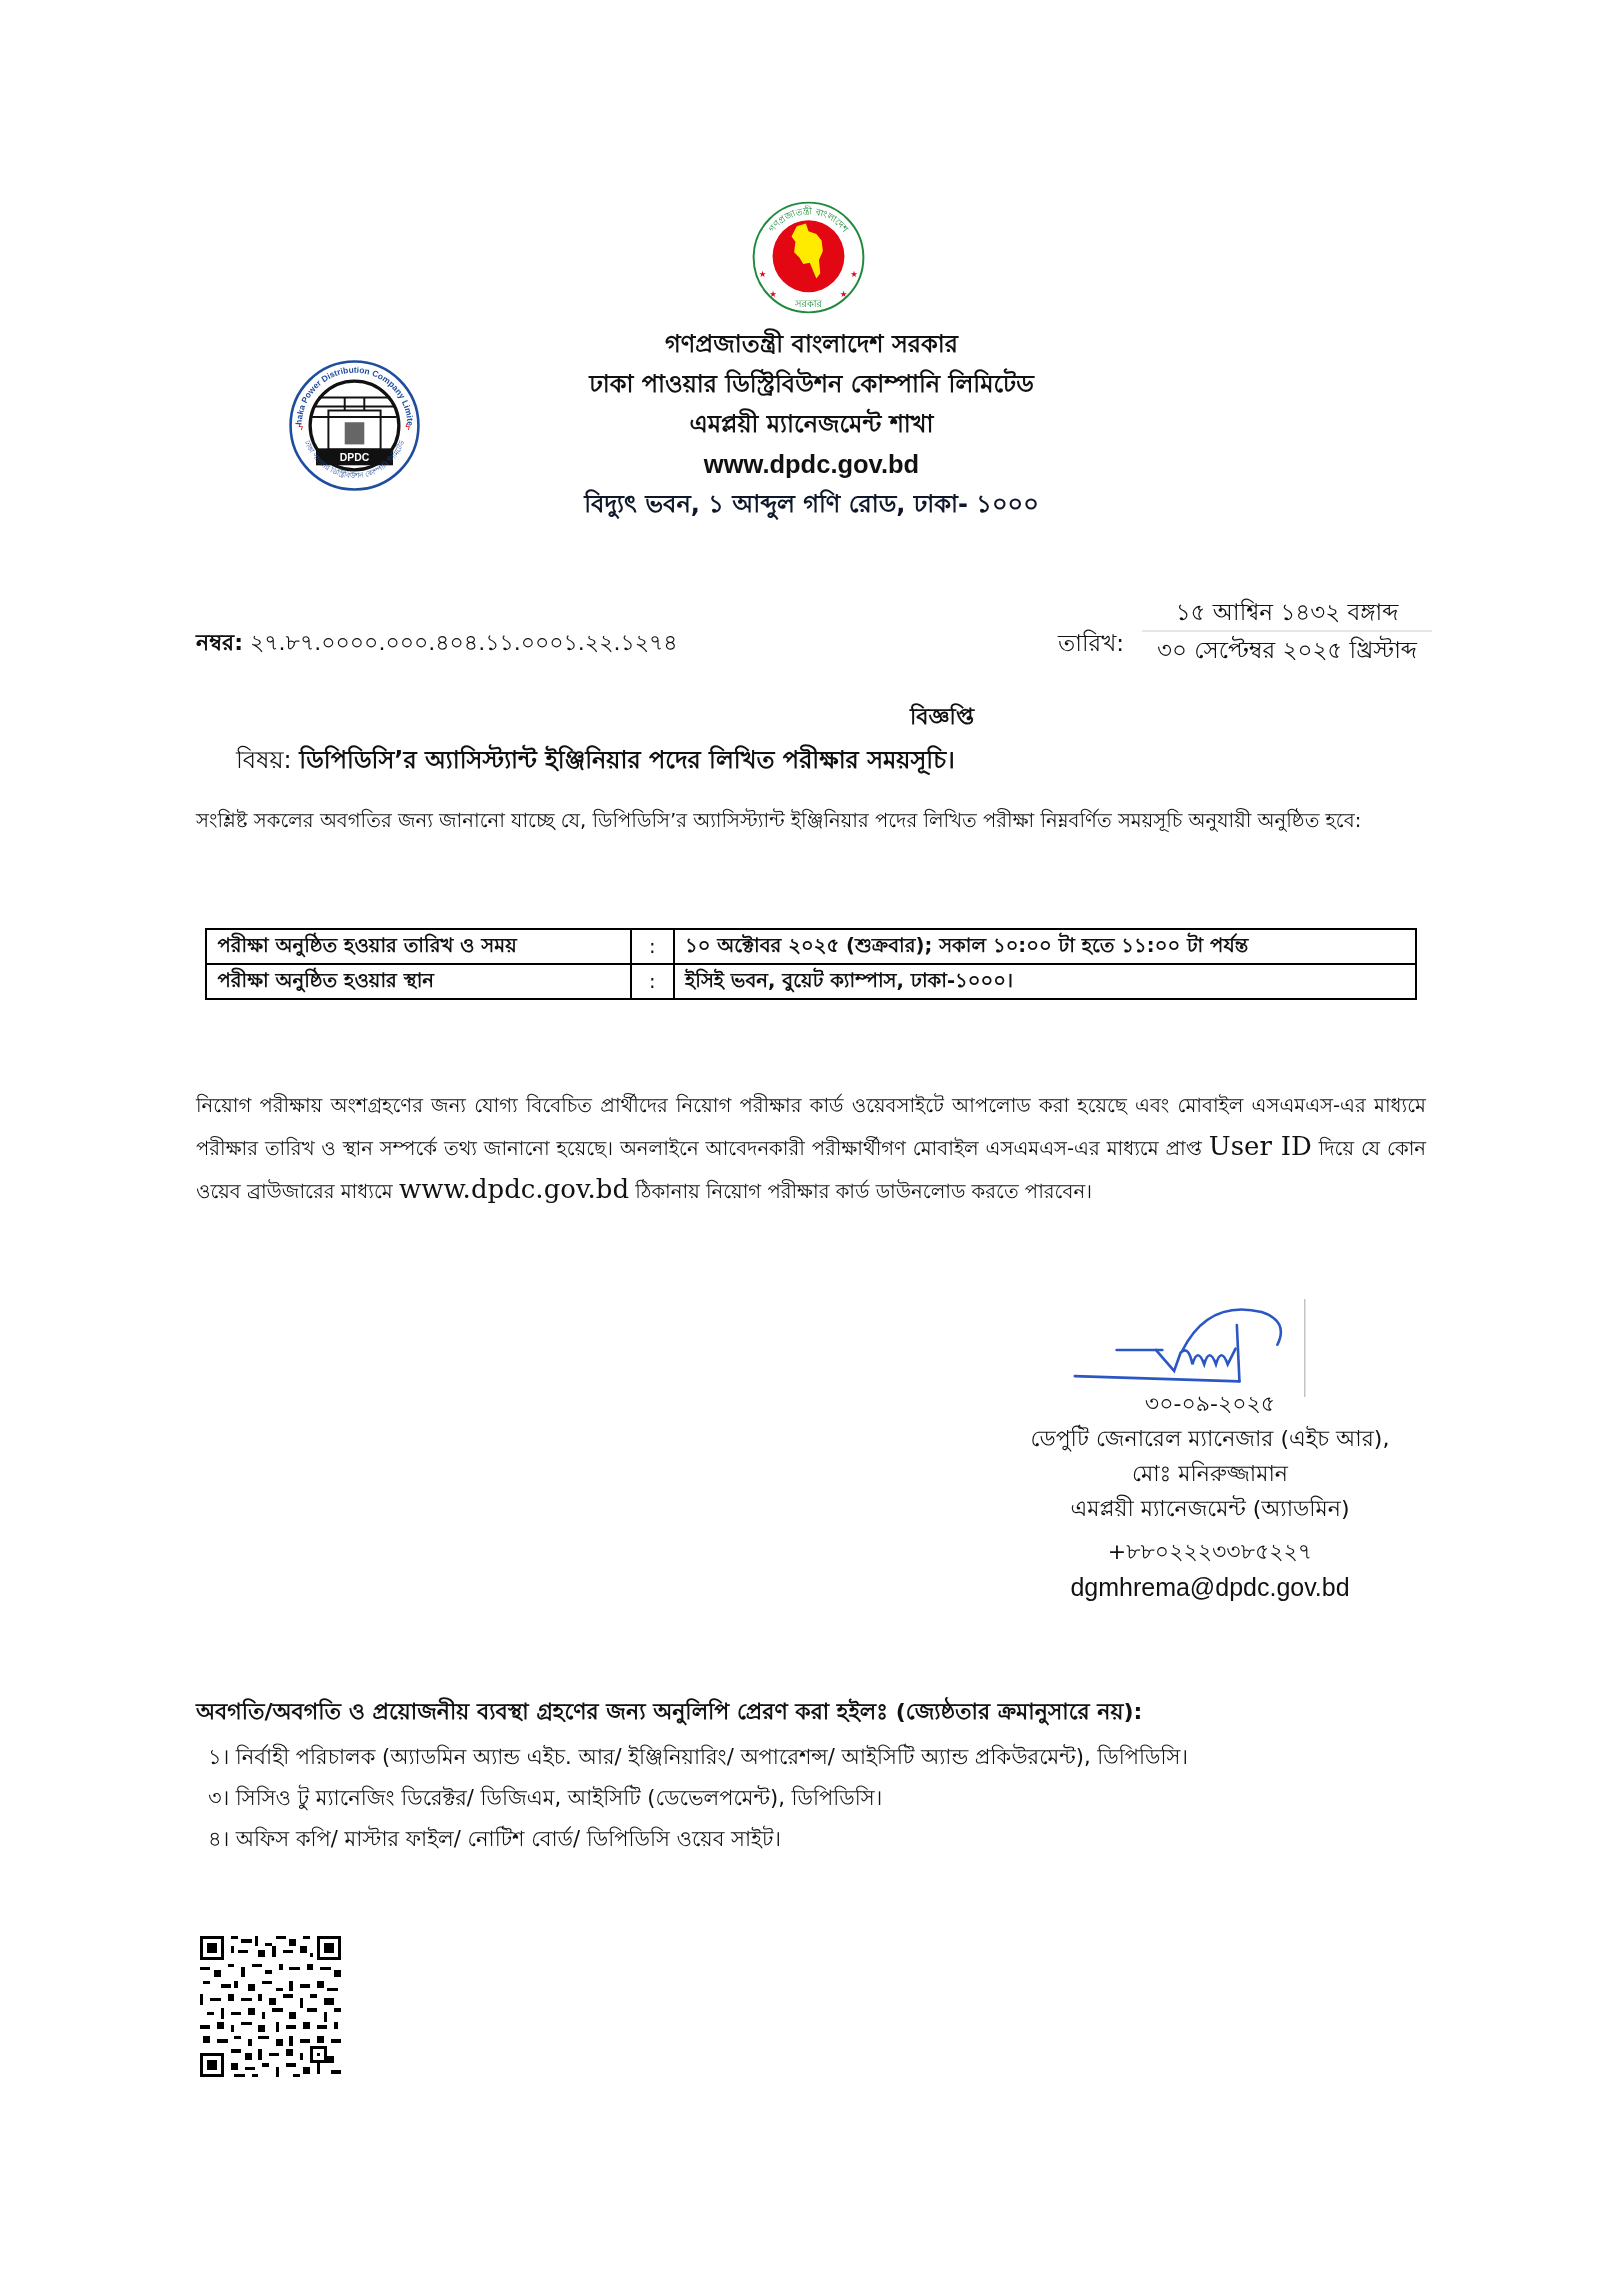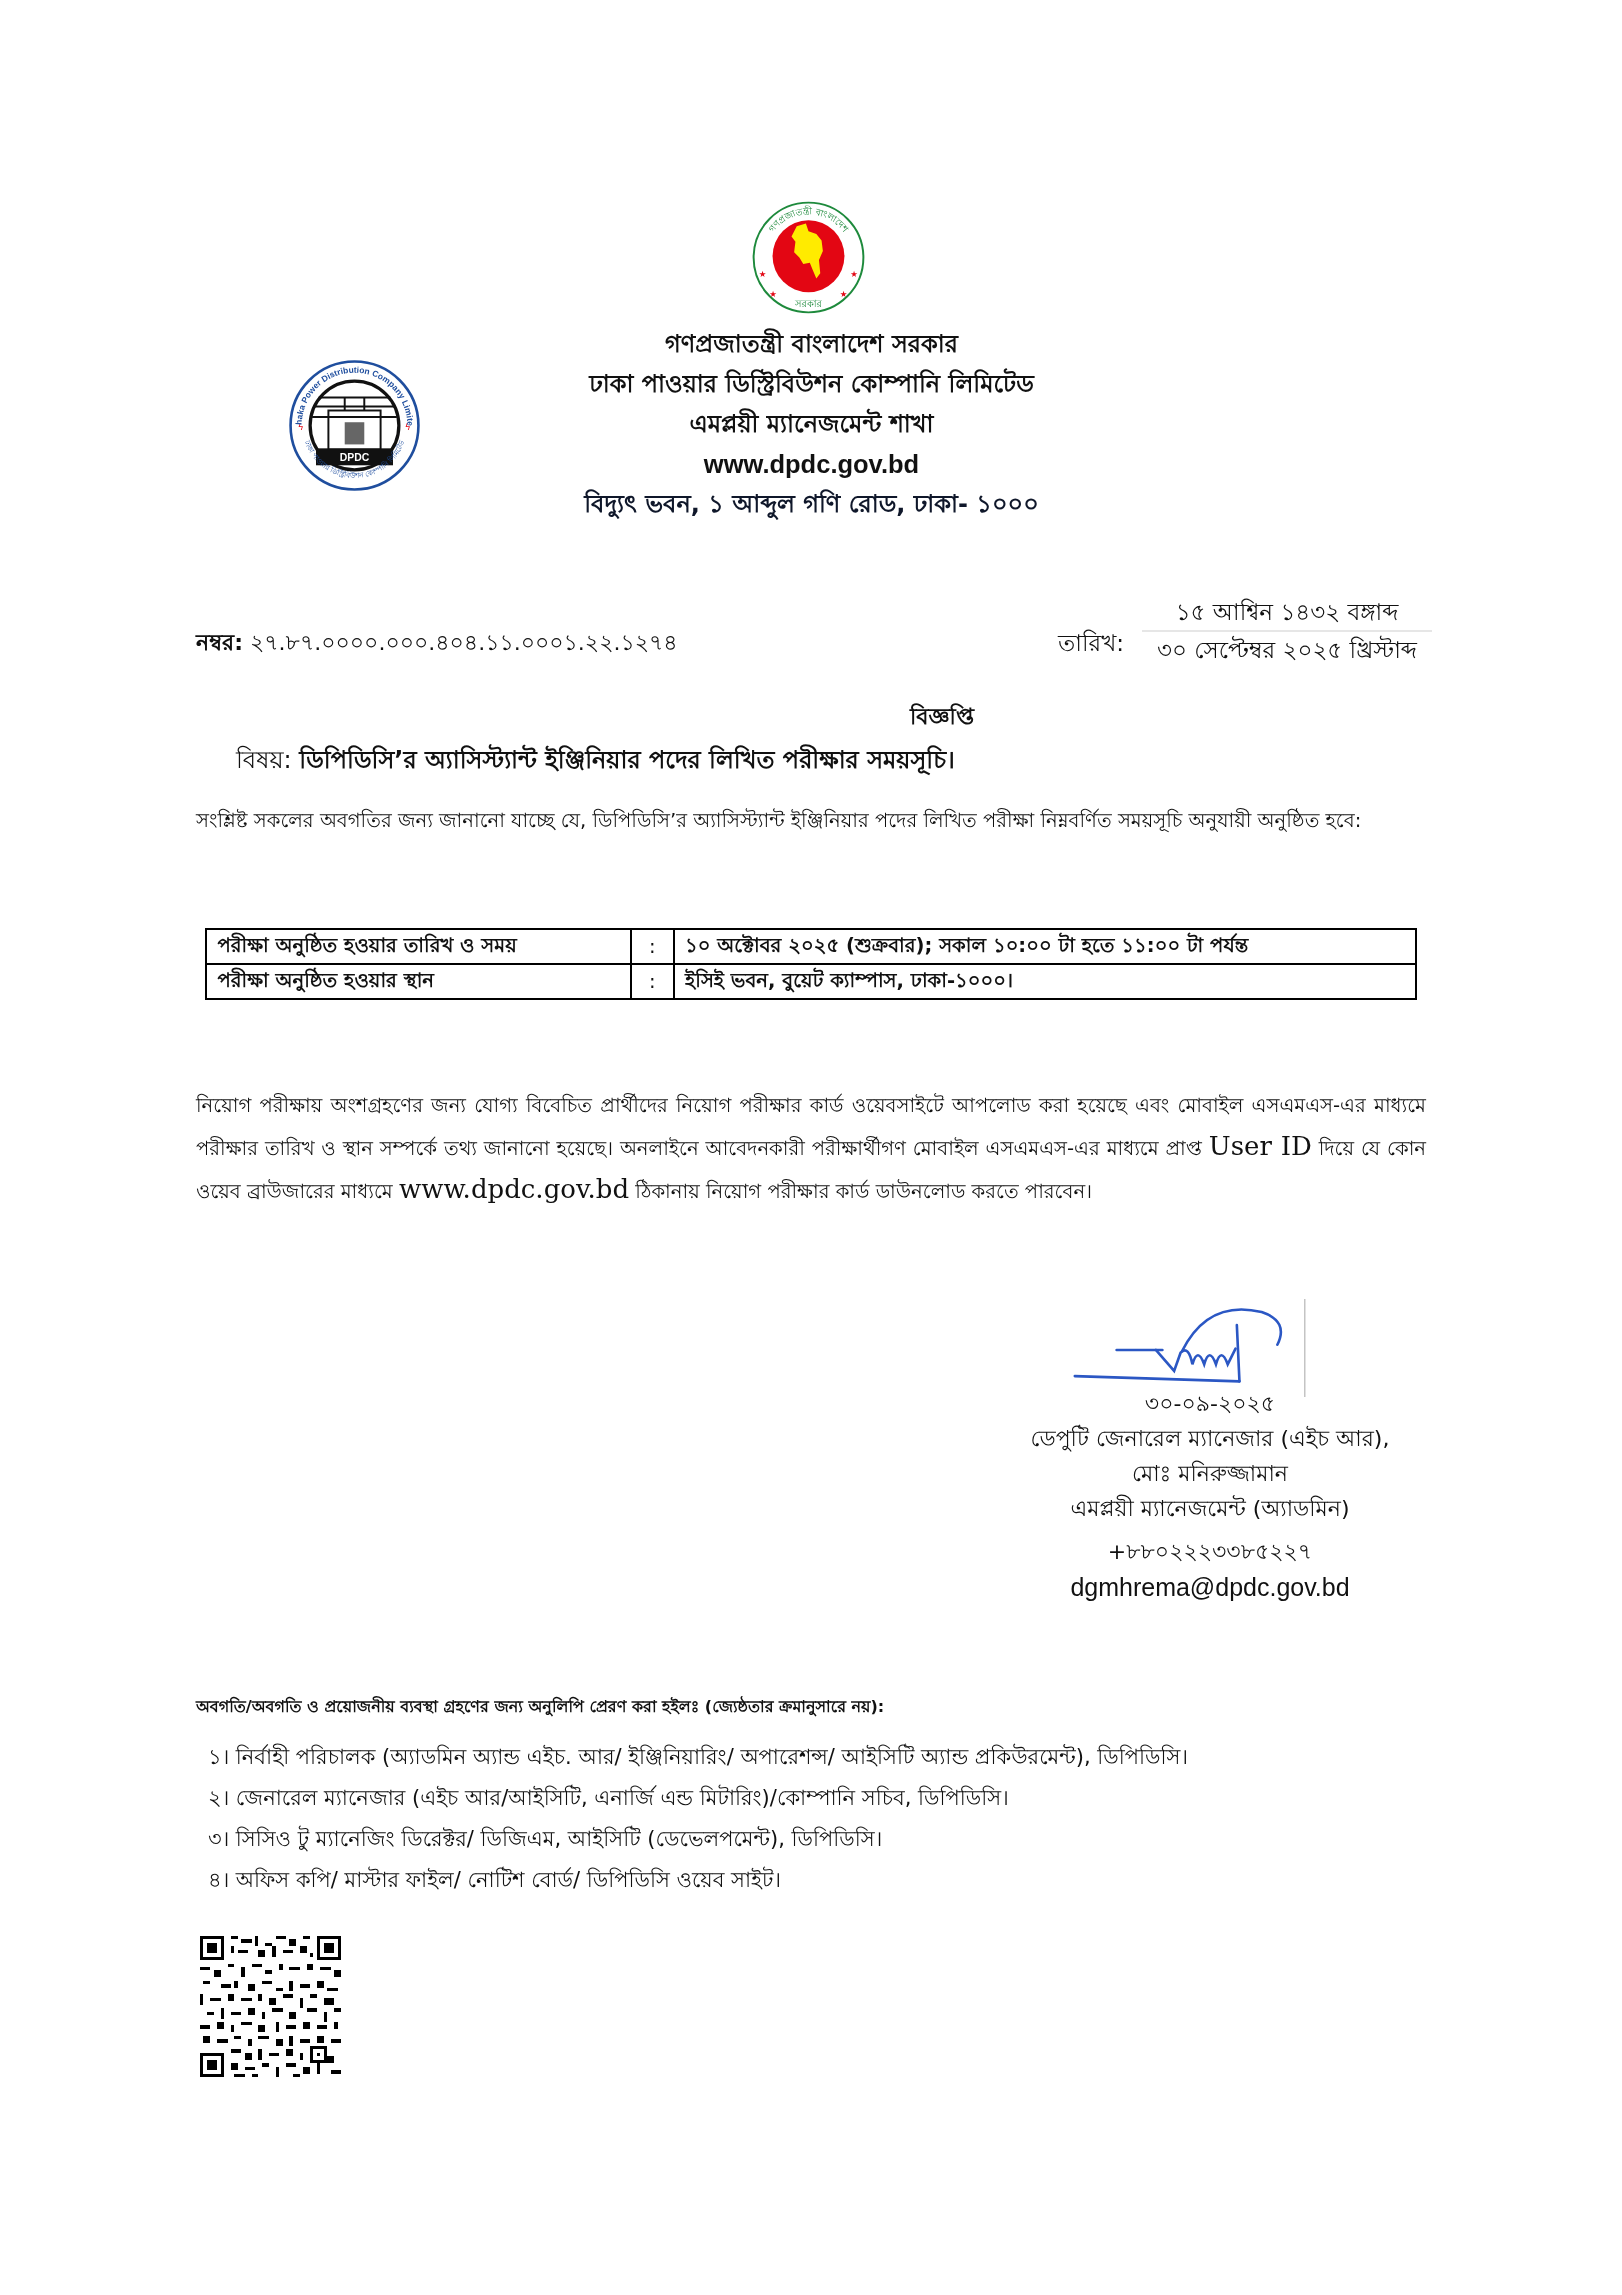--- a/index.html
+++ b/index.html
@@ -47,21 +47,21 @@
 
   .body-para { left: 196px; top: 1085px; width: 1230px; font-size: 19.6px; line-height: 41px; text-align: justify; }
   .body-para .latin { font-family: "DejaVu Serif", "Liberation Serif", serif; font-size: 26px; }
 
   .signature { left: 1064px; top: 1299px; width: 249px; height: 98px; }
   .sign-block { left: 981px; top: 1386px; width: 458px; text-align: center; font-size: 22px; }
   .sign-block .l { line-height: 35px; white-space: nowrap; }
   .sign-block .phone { margin-top: 7.9px; }
   .sign-block .email { font-family: "Liberation Sans", sans-serif; font-size: 25px; line-height: 37px; }
 
-  .cc-heading { left: 196px; top: 1694px; font-size: 16px; font-weight: bold; white-space: nowrap; }
+  .cc-heading { left: 196px; top: 1694px; font-size: 22px; font-weight: bold; white-space: nowrap; }
   .cc-list { left: 208px; top: 1737px; font-size: 21px; line-height: 41px; }
   .cc-list div { white-space: nowrap; }
 
   .qr { left: 200px; top: 1936px; width: 141px; height: 141px; }
 </style>
 </head>
 <body>
 
 <svg class="abs emblem" viewBox="0 0 176 176">
   <circle cx="88" cy="88" r="84" fill="#fff" stroke="#1e8a3c" stroke-width="3"></circle>
@@ -167,21 +167,20 @@
   <div class="l">ডেপুটি জেনারেল ম্যানেজার (এইচ আর),</div>
   <div class="l">মোঃ মনিরুজ্জামান</div>
   <div class="l">এমপ্লয়ী ম্যানেজমেন্ট (অ্যাডমিন)</div>
   <div class="l phone">+৮৮০২২২৩৩৮৫২২৭</div>
   <div class="l email">dgmhrema@dpdc.gov.bd</div>
 </div>
 
 <div class="abs cc-heading">অবগতি/অবগতি ও প্রয়োজনীয় ব্যবস্থা গ্রহণের জন্য অনুলিপি প্রেরণ করা হইলঃ (জ্যেষ্ঠতার ক্রমানুসারে নয়):</div>
 <div class="abs cc-list">
   <div>১। নির্বাহী পরিচালক (অ্যাডমিন অ্যান্ড এইচ. আর/ ইঞ্জিনিয়ারিং/ অপারেশন্স/ আইসিটি অ্যান্ড প্রকিউরমেন্ট), ডিপিডিসি।</div>
-  <div>২। জেনারেল ম্যানেজার (এইচ আর/আইসিটি, এনার্জি এন্ড মিটারিং)/কোম্পানি সচিব, ডিপিডিসি।</div>
   <div>৩। সিসিও টু ম্যানেজিং ডিরেক্টর/ ডিজিএম, আইসিটি (ডেভেলপমেন্ট), ডিপিডিসি।</div>
   <div>৪। অফিস কপি/ মাস্টার ফাইল/ নোটিশ বোর্ড/ ডিপিডিসি ওয়েব সাইট।</div>
 </div>
 
 <svg class="abs qr" viewBox="0 0 41 41" shape-rendering="crispEdges">
   <rect width="41" height="41" fill="#fff"></rect>
   <g fill="#000">
     <rect x="0" y="0" width="7" height="7"></rect>
       <rect x="1" y="1" width="5" height="5" fill="#fff"></rect>
       <rect x="2" y="2" width="3" height="3"></rect>

